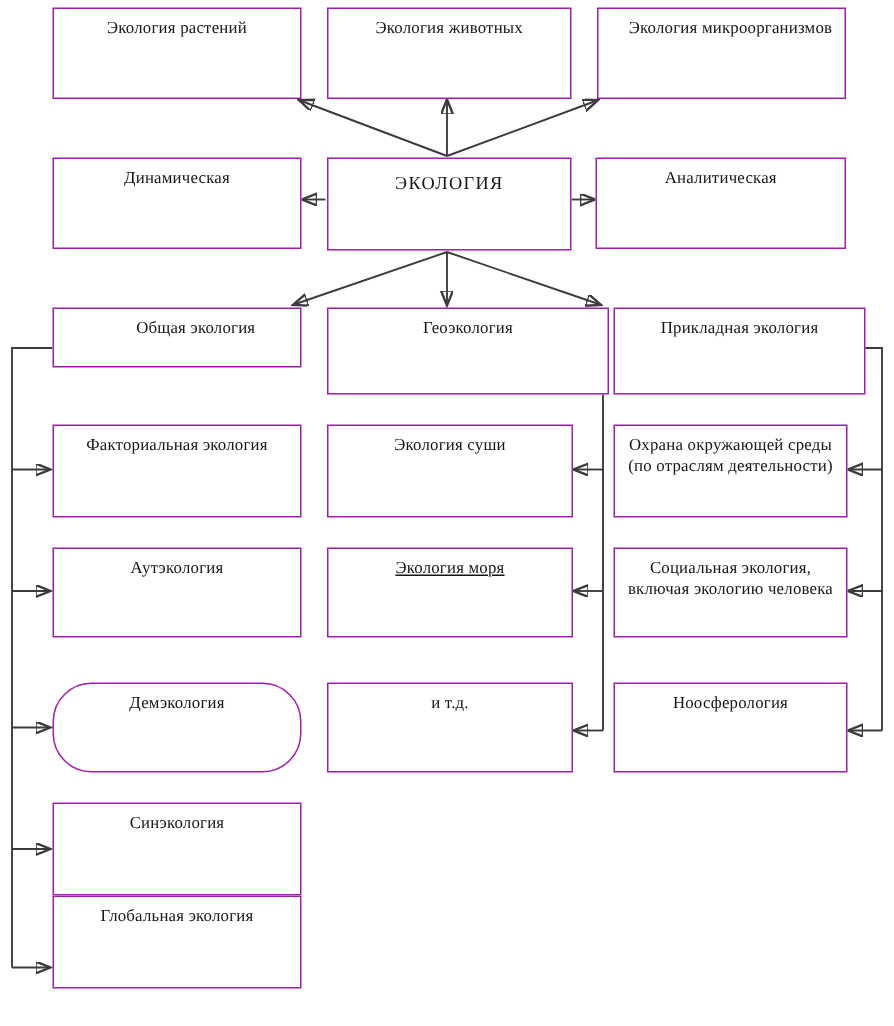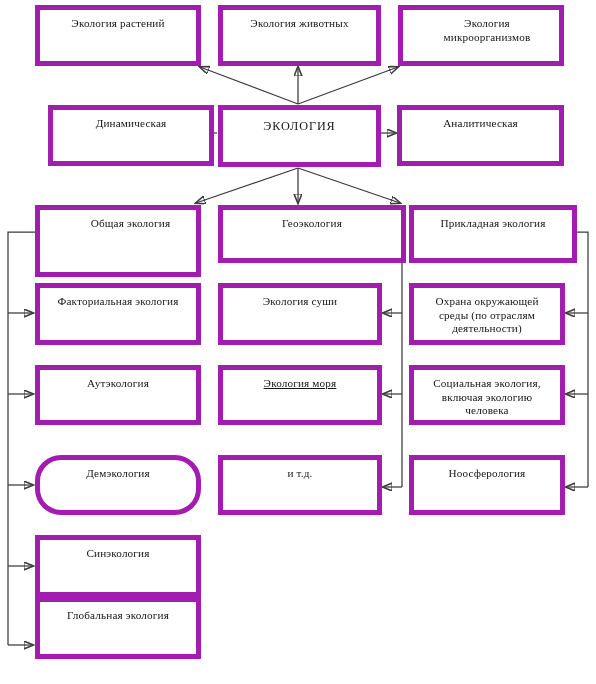--- a/index.html
+++ b/index.html
@@ -1,20 +1,20 @@
 <!DOCTYPE html>
 <html><head>
 <meta charset="utf-8">
 <style>
   html,body{margin:0;padding:0;background:#ffffff;}
   body{font-family:"Liberation Serif","DejaVu Serif",serif;}
   #canvas{position:relative;width:596px;height:684px;background:#fff;overflow:hidden;}
   .node{
     position:absolute;
-    border:5px solid #a21caf;
+    border:1px solid #a21caf;
     background:#ffffff;
     box-sizing:border-box;
     color:#161616;
     text-align:center;
     line-height:1.22;
     font-size:11.2px;
     padding-top:7px;
     letter-spacing:.15px;
   }
   .node.emph{font-size:12.2px;letter-spacing:.9px;padding-top:9px;}
@@ -66,31 +66,31 @@
   <div class="node" style="left:35px;top:5px;width:166px;height:61px;">
     <span class="lbl">Экология растений</span>
   </div>
   <div class="node" style="left:218px;top:5px;width:163px;height:61px;">
     <span class="lbl">Экология животных</span>
   </div>
   <div class="node" style="left:398px;top:5px;width:166px;height:61px;padding-left:12px;">
     <span class="lbl">Экология микроорганизмов</span>
   </div>
 
-  <div class="node" style="left:35px;top:105px;width:166px;height:61px;margin-left:13px;">
+  <div class="node" style="left:35px;top:105px;width:166px;height:61px;">
     <span class="lbl">Динамическая</span>
   </div>
   <div class="node emph" style="left:218px;top:105px;width:163px;height:62px;">
     <span class="lbl">ЭКОЛОГИЯ</span>
   </div>
   <div class="node" style="left:397px;top:105px;width:167px;height:61px;">
     <span class="lbl">Аналитическая</span>
   </div>
 
-  <div class="node" style="left:35px;top:205px;width:166px;height:72px;padding-left:25px;">
+  <div class="node" style="left:35px;top:205px;width:166px;height:40px;padding-left:25px;">
     <span class="lbl">Общая экология</span>
   </div>
   <div class="node" style="left:218px;top:205px;width:188px;height:58px;">
     <span class="lbl">Геоэкология</span>
   </div>
   <div class="node" style="left:409px;top:205px;width:168px;height:58px;">
     <span class="lbl">Прикладная экология</span>
   </div>
 
   <div class="node" style="left:35px;top:283px;width:166px;height:62px;">

